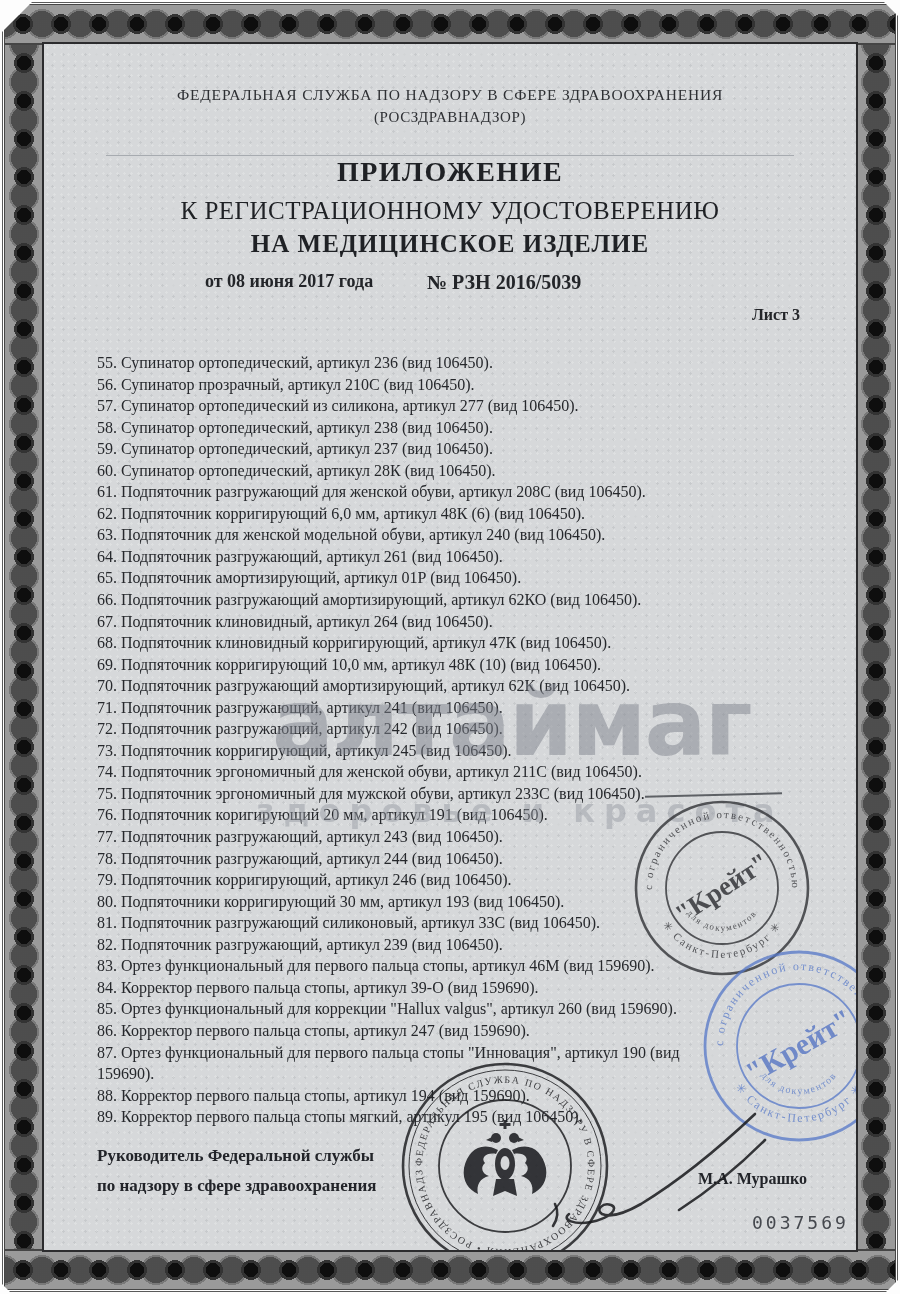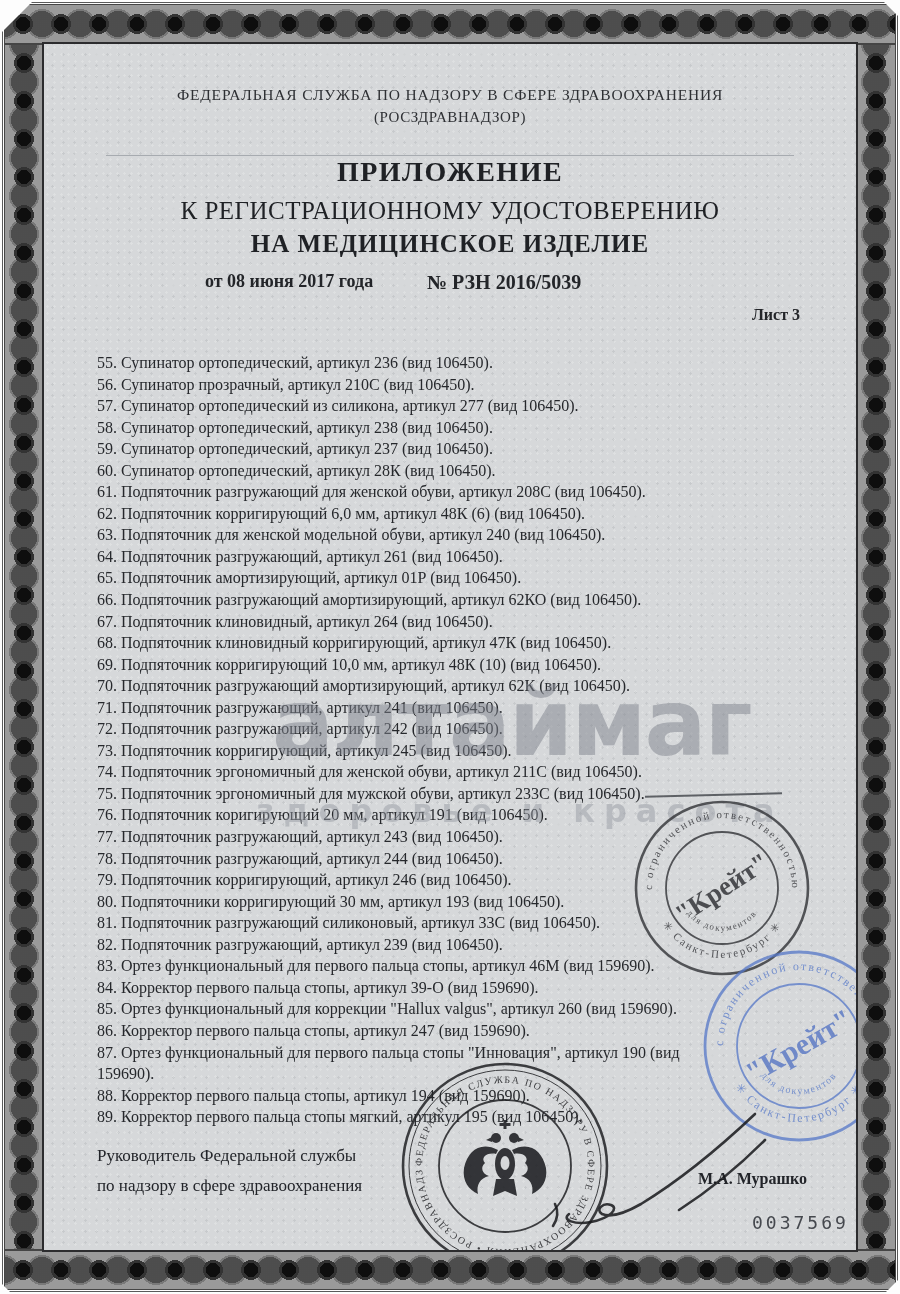--- a/index.html
+++ b/index.html
@@ -47,21 +47,21 @@
   .dateline{top:271px;left:205px;font-size:18px;font-weight:700;color:#232529}
   .numline{top:271px;left:427px;font-size:20px;font-weight:700;color:#232529}
   .sheet{top:306px;right:100px;font-size:16px;font-weight:700;color:#232529}
   .doc-list{position:absolute;left:97px;top:352px;width:714px;z-index:2;
     font-size:16px;line-height:21.55px;color:#26282c}
   .doc-item{white-space:normal}
   .doc-list .doc-item:nth-child(33){max-width:630px}
   .strike75{position:absolute;left:645px;top:794px;width:137px;height:1.6px;
     background:#3f4247;opacity:.8;transform:rotate(-1.5deg);z-index:3}
   .approver{position:absolute;left:97px;top:1141px;z-index:2;font-size:17px;
-    font-weight:400;line-height:30px;color:#222429}
+    font-weight:700;line-height:30px;color:#222429}
   .signatory{position:absolute;left:698px;top:1170px;font-size:16px;font-weight:700;color:#222429;z-index:2}
   .serial{position:absolute;left:752px;top:1212px;z-index:2;
     font-family:"DejaVu Sans Mono",monospace;font-size:18px;letter-spacing:3px;color:#45484e}
   
   .wm{position:absolute;z-index:3;pointer-events:none;font-family:"DejaVu Sans",sans-serif;font-weight:700}
   .wm-brand{left:272px;top:678px;font-size:92px;letter-spacing:-2px;color:rgba(125,130,140,.50);line-height:1}
   .wm-tag{left:256px;top:792px;font-size:32px;letter-spacing:9px;color:rgba(148,153,161,.48)}
   
   .stamp{position:absolute;z-index:4;pointer-events:none}
   .stamp-kreit-black{left:630px;top:796px;opacity:.82}

